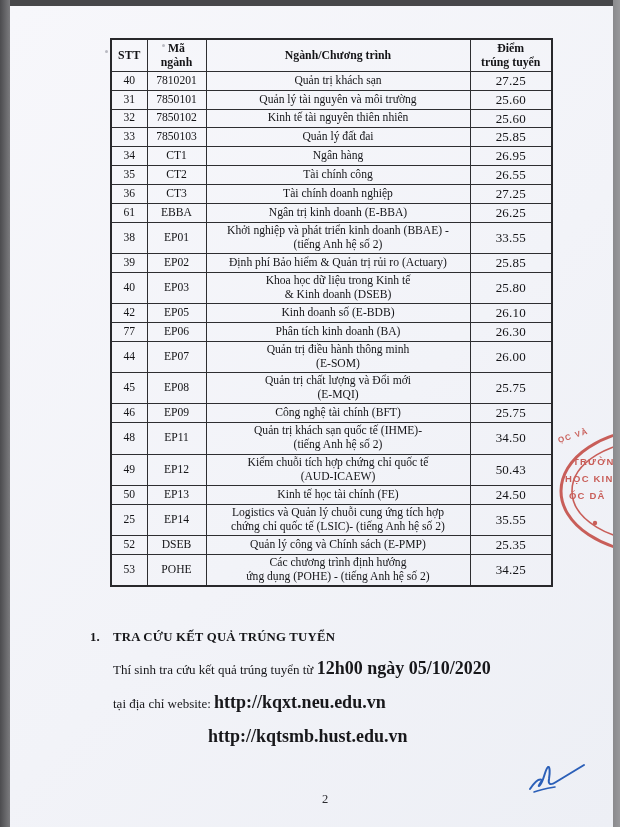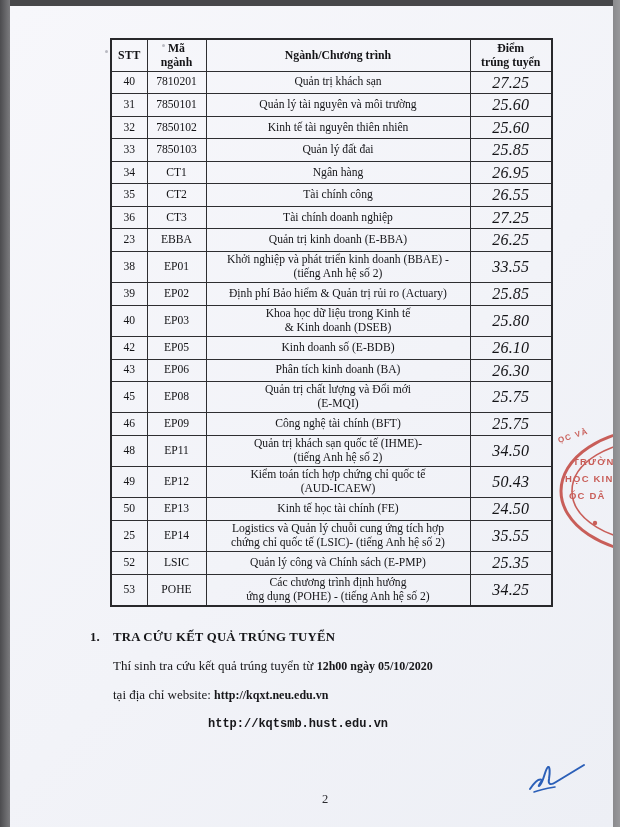--- a/index.html
+++ b/index.html
@@ -32,29 +32,29 @@
     border: 1px solid #2e2e31;
     padding: 1px 3px;
     text-align: center; vertical-align: middle;
     white-space: pre-line;
   }
   col.c-stt   { width: 36px; }
   col.c-code  { width: 59px; }
   col.c-prog  { width: 264px; }
   col.c-score { width: 82px; }
   th { font-weight: bold; font-size: 11.8px; }
-  td[data-name="score-cell"] { font-size: 16px; letter-spacing: .2px; font-style: italic; }
+  td[data-name="score-cell"] { font-size: 13px; letter-spacing: .2px; }
 
   
   .lookup { position: absolute; left: 80px; top: 624px; width: 470px; font-size: 13px; }
   .lookup .heading { font-weight: bold; font-size: 12.8px; letter-spacing: .2px; display: flex; }
   .lookup .num { width: 23px; }
   .lookup p { margin-top: 13px; padding-left: 23px; }
-  .lookup b { font-size: 12px; }
-  .lookup .url-line2 { padding-left: 118px; font-family: Liberation Mono, monospace; }
+  .lookup b { font-size: 18px; }
+  .lookup .url-line2 { padding-left: 118px; }
 
   
   .stamp { position: absolute; right: 0; top: 409px; width: 62px; height: 148px; opacity: .85; }
   .stamp text {
     font-family: "Liberation Sans", sans-serif;
     font-weight: bold; fill: #c2453e; letter-spacing: 1.2px;
   }
 
   
   .signature { position: absolute; left: 512px; top: 750px; width: 68px; height: 42px; }
@@ -134,23 +134,23 @@
     </tr>
 
     <tr data-name="table-row">
       <td data-name="stt-cell">36</td>
       <td data-name="code-cell">CT3</td>
       <td data-name="program-cell">Tài chính doanh nghiệp</td>
       <td data-name="score-cell">27.25</td>
     </tr>
 
     <tr data-name="table-row">
-      <td data-name="stt-cell">23</td>
+      <td data-name="stt-cell">61</td>
       <td data-name="code-cell">EBBA</td>
-      <td data-name="program-cell">Quản trị kinh doanh (E-BBA)</td>
+      <td data-name="program-cell">Ngân trị kinh doanh (E-BBA)</td>
       <td data-name="score-cell">26.25</td>
     </tr>
 
     <tr data-name="table-row">
       <td data-name="stt-cell">38</td>
       <td data-name="code-cell">EP01</td>
       <td data-name="program-cell">Khởi nghiệp và phát triển kinh doanh (BBAE) -
 (tiếng Anh hệ số 2)</td>
       <td data-name="score-cell">33.55</td>
     </tr>
@@ -172,26 +172,33 @@
 
 
     <tr data-name="table-row">
       <td data-name="stt-cell">42</td>
       <td data-name="code-cell">EP05</td>
       <td data-name="program-cell">Kinh doanh số (E-BDB)</td>
       <td data-name="score-cell">26.10</td>
     </tr>
 
     <tr data-name="table-row">
-      <td data-name="stt-cell">43</td>
+      <td data-name="stt-cell">77</td>
       <td data-name="code-cell">EP06</td>
       <td data-name="program-cell">Phân tích kinh doanh (BA)</td>
       <td data-name="score-cell">26.30</td>
     </tr>
 
+    <tr data-name="table-row">
+      <td data-name="stt-cell">44</td>
+      <td data-name="code-cell">EP07</td>
+      <td data-name="program-cell">Quản trị điều hành thông minh
+(E-SOM)</td>
+      <td data-name="score-cell">26.00</td>
+    </tr>
 
     <tr data-name="table-row">
       <td data-name="stt-cell">45</td>
       <td data-name="code-cell">EP08</td>
       <td data-name="program-cell">Quản trị chất lượng và Đổi mới
 (E-MQI)</td>
       <td data-name="score-cell">25.75</td>
     </tr>
 
     <tr data-name="table-row">
@@ -206,21 +213,21 @@
       <td data-name="stt-cell">48</td>
       <td data-name="code-cell">EP11</td>
       <td data-name="program-cell">Quản trị khách sạn quốc tế (IHME)-
 (tiếng Anh hệ số 2)</td>
       <td data-name="score-cell">34.50</td>
     </tr>
 
     <tr data-name="table-row">
       <td data-name="stt-cell">49</td>
       <td data-name="code-cell">EP12</td>
-      <td data-name="program-cell">Kiểm toán tích hợp chứng chỉ quốc tế
+      <td data-name="program-cell">Kiểm chuỗi tích hợp chứng chỉ quốc tế
 (AUD-ICAEW)</td>
       <td data-name="score-cell">50.43</td>
     </tr>
 
     <tr data-name="table-row">
       <td data-name="stt-cell">50</td>
       <td data-name="code-cell">EP13</td>
       <td data-name="program-cell">Kinh tế học tài chính (FE)</td>
       <td data-name="score-cell">24.50</td>
     </tr>
@@ -228,21 +235,21 @@
     <tr data-name="table-row">
       <td data-name="stt-cell">25</td>
       <td data-name="code-cell">EP14</td>
       <td data-name="program-cell">Logistics và Quản lý chuỗi cung ứng tích hợp
 chứng chỉ quốc tế (LSIC)- (tiếng Anh hệ số 2)</td>
       <td data-name="score-cell">35.55</td>
     </tr>
 
     <tr data-name="table-row">
       <td data-name="stt-cell">52</td>
-      <td data-name="code-cell">LSIC</td>
+      <td data-name="code-cell">DSEB</td>
       <td data-name="program-cell">Quản lý công và Chính sách (E-PMP)</td>
       <td data-name="score-cell">25.35</td>
     </tr>
 
     <tr data-name="table-row">
       <td data-name="stt-cell">53</td>
       <td data-name="code-cell">POHE</td>
       <td data-name="program-cell">Các chương trình định hướng
 ứng dụng (POHE) - (tiếng Anh hệ số 2)</td>
       <td data-name="score-cell">34.25</td>

